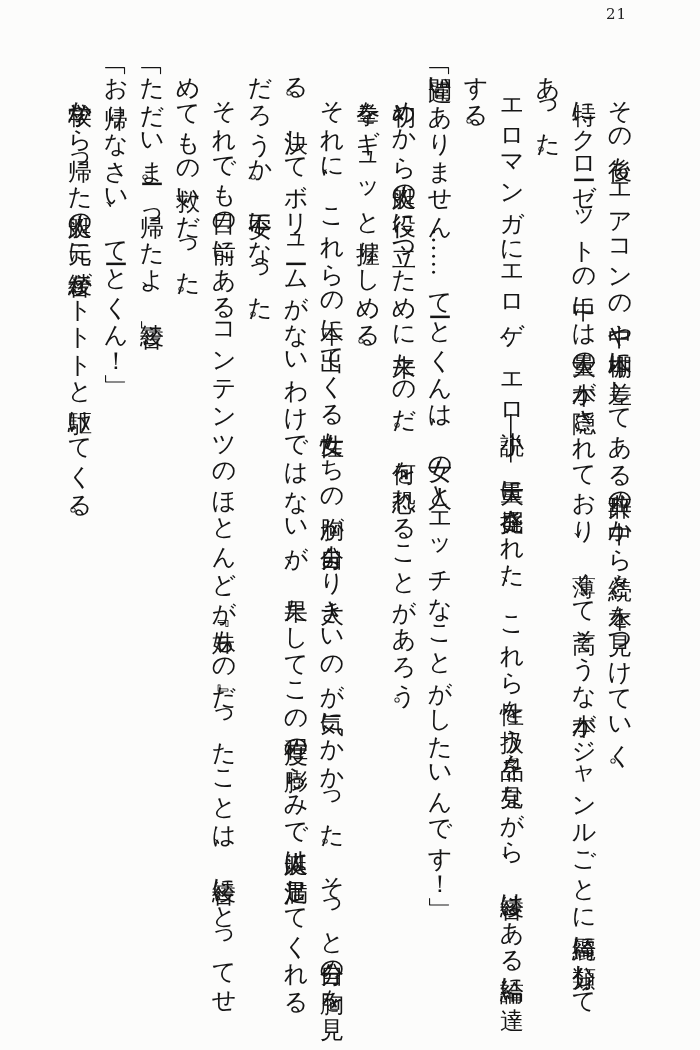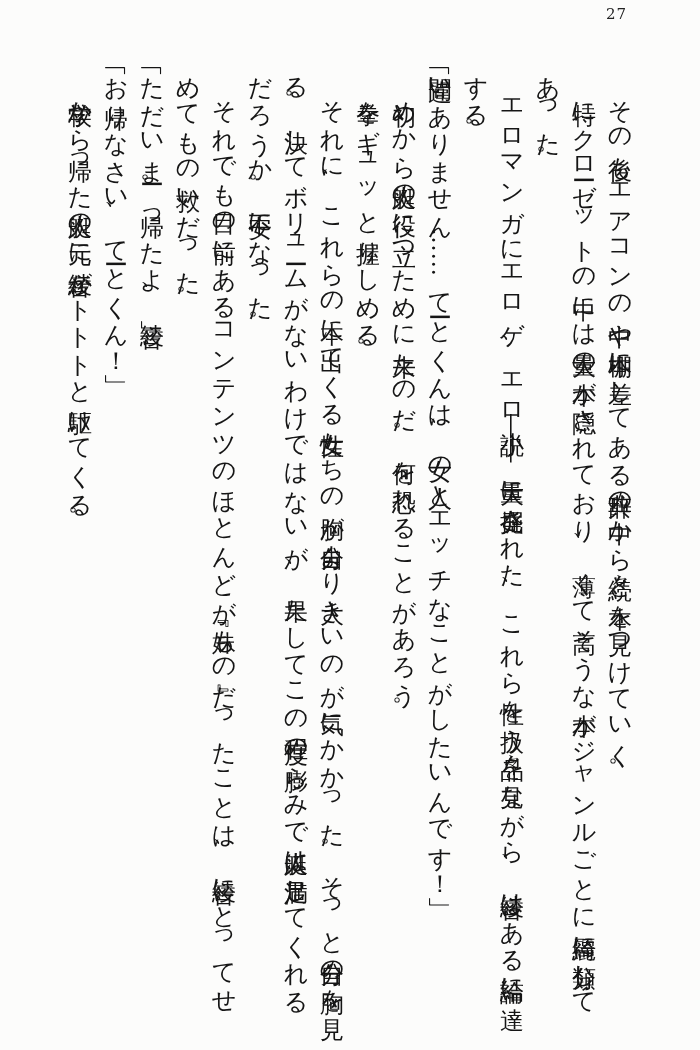--- a/index.html
+++ b/index.html
@@ -42,21 +42,21 @@
     padding: 0;
   }
   .text-area p.indent {
     text-indent: 1em;
   }
 </style>
 </head>
 <body>
 
 <div class="page">
-  <div class="page-number">27</div>
+  <div class="page-number">21</div>
 
   <div class="text-area">
     <p class="indent">その後もエアコンの中や本棚に差してある辞典の中から続々と本を見つけていく。</p>
     <p class="indent">特にクローゼットの中には大量の本が隠されており、薄くて高そうな本がジャンルごとに綺麗に分類してあった。</p>
     <p class="indent">エロマンガにエロゲ、エロ小説――大量に発掘された、これら性を扱う品々を見ながら、綾音はある結論に達する。</p>
     <p>「間違いありません……てーとくんは、女の人とエッチなことがしたいんです！」</p>
     <p class="indent">初めから艇人の役に立つために来たのだ。何を恐れることがあろう。</p>
     <p class="indent">拳をギュッと握りしめる。</p>
     <p class="indent">それに、これらの本に出てくる女性たちの胸が自分より大きいのが気にかかった。そっと自分の胸を見る。決してボリュームがないわけではないが、果たしてこの程度の膨らみで艇人は満足してくれるだろうか。不安になった。</p>
     <p class="indent">それでも目の前にあるコンテンツのほとんどが『妹もの』だったことは、綾音にとってせめてもの救いだった。</p>

